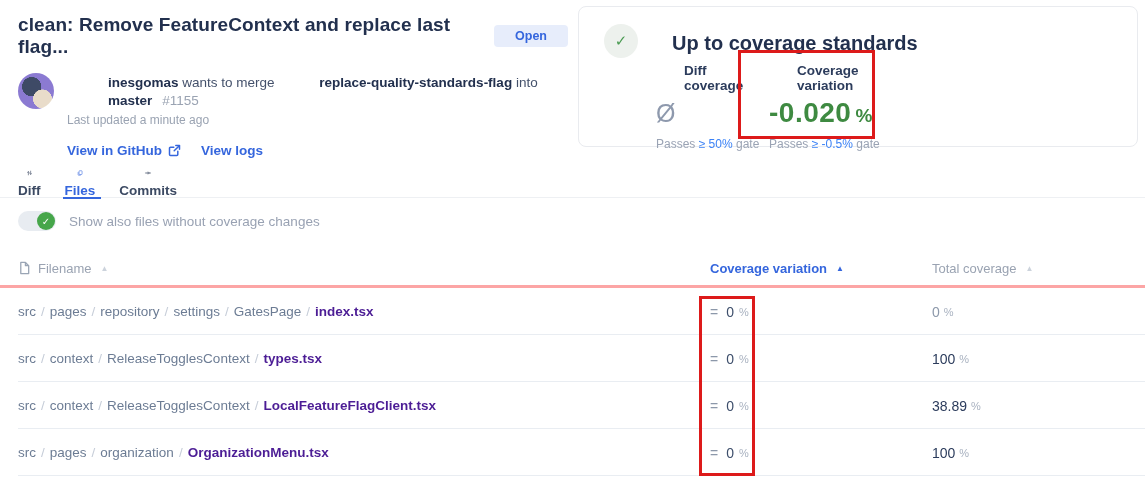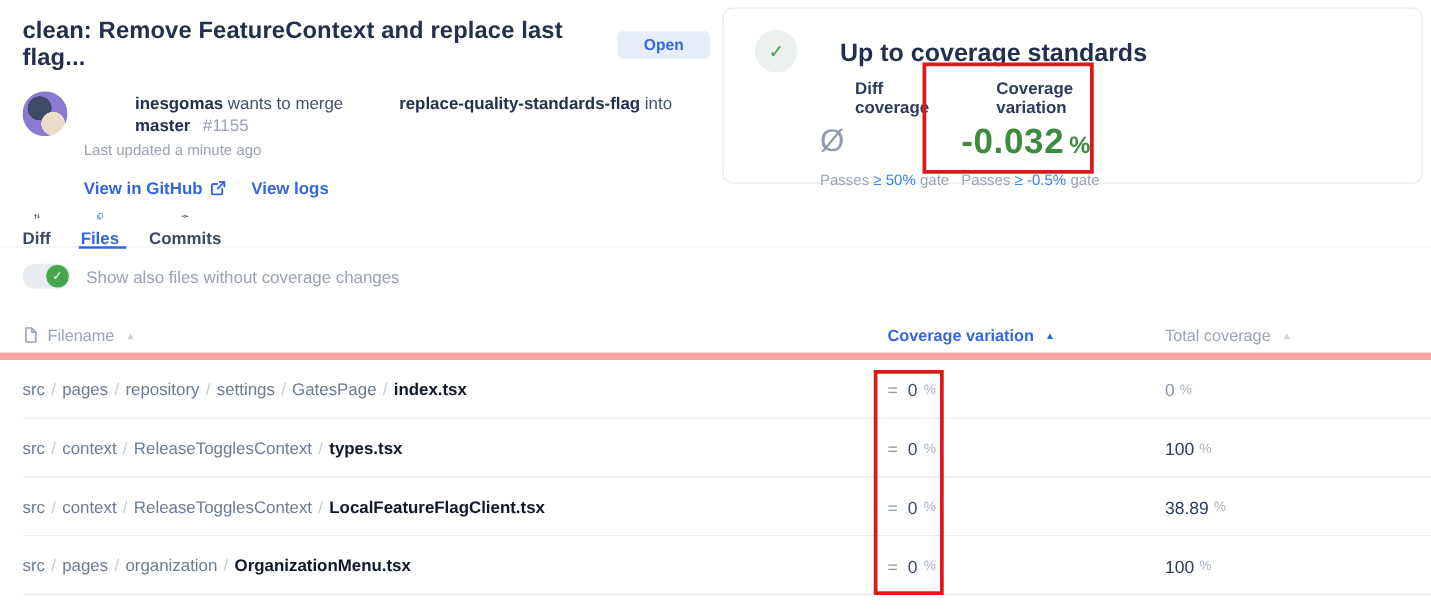--- a/index.html
+++ b/index.html
@@ -66,36 +66,36 @@
     align-items:center; gap:13px; }
   .switch { width:38px; height:20px; border-radius:10px; background:#e8ecf1;
     position:relative; cursor:pointer; }
   .knob { position:absolute; right:1px; top:1px; width:18px; height:18px;
     border-radius:50%; background:#46a64a; color:#fff; font-size:10px;
     display:flex; align-items:center; justify-content:center; }
   .toggle-label { font-size:13.5px; color:#99a2b3; }
 
   
   .files-table { position:absolute; left:0; top:248px; width:1145px; }
-  .thead { position:relative; height:40px; border-bottom:6px solid #fca5a5; }
+  .thead { position:relative; height:40px; border-bottom:3px solid #fca5a5; }
   .th { position:absolute; top:0; height:40px; display:flex; align-items:center;
     gap:7px; font-size:13px; color:#9aa3b2; cursor:pointer; }
   .th-filename { left:18px; }
   .th-variation { left:710px; color:#3566dd; font-weight:700; }
   .th-total { left:932px; }
   .sort-tri { font-size:8px; color:#ccd3dc; margin-left:2px; }
   .th-variation .sort-tri { color:#3566dd; }
   .tbody { position:relative; }
   .trow { position:relative; height:47px; border-bottom:1px solid #e9edf2;
     margin-left:18px; }
   .cell-file { position:absolute; left:0; top:0; height:47px; display:flex;
     align-items:center; font-size:13.5px; white-space:nowrap; }
   .cell-file .seg { color:#6c7c94; }
   .cell-file .sep { color:#c6cdd8; padding:0 5px; }
-  .cell-file .fname { color:#0f172a; font-weight:700; }
+  .cell-file .fname { color:#4c1d95; font-weight:700; }
   .cell-var { position:absolute; left:692px; top:0; height:47px; display:flex;
     align-items:center; gap:8px; }
   .var-sign { color:#8c98aa; font-size:14px; }
   .var-num { color:#3d4e6b; font-size:14px; }
   .var-unit { color:#a9b2c0; font-size:11px; margin-left:-3px; }
   .cell-total { position:absolute; left:914px; top:0; height:47px; display:flex;
     align-items:center; gap:4px; }
   .total-num { color:#2c3c5c; font-size:14px; font-weight:500; }
   .total-num.muted { color:#8c98aa; font-weight:400; }
   .total-unit { color:#a9b2c0; font-size:11px; }
@@ -141,21 +141,21 @@
     <div class="cov-title">Up to coverage standards</div>
 
     <div class="metric-col col-diff">
       <div class="metric-label">Diff coverage</div>
       <div class="empty-set">Ø</div>
       <div class="gate-line"><span>Passes </span><b>≥ 50%</b><span> gate</span></div>
     </div>
 
     <div class="metric-col col-var">
       <div class="metric-label">Coverage variation</div>
-      <div class="metric-value"><span>-0.032</span><span class="unit">%</span></div>
+      <div class="metric-value"><span>-0.020</span><span class="unit">%</span></div>
       <div class="gate-line"><span>Passes </span><b>≥ -0.5%</b><span> gate</span></div>
     </div>
 
     <div class="red-box-metric"></div>
   </div>
 
   <div class="tabs-bar">
     <div class="tabs-inner">
       <div class="tab">
         <svg width="15" height="15" viewBox="0 0 16 16" fill="none" stroke="#3c4a63" stroke-width="1.6" stroke-linecap="round" stroke-linejoin="round">

